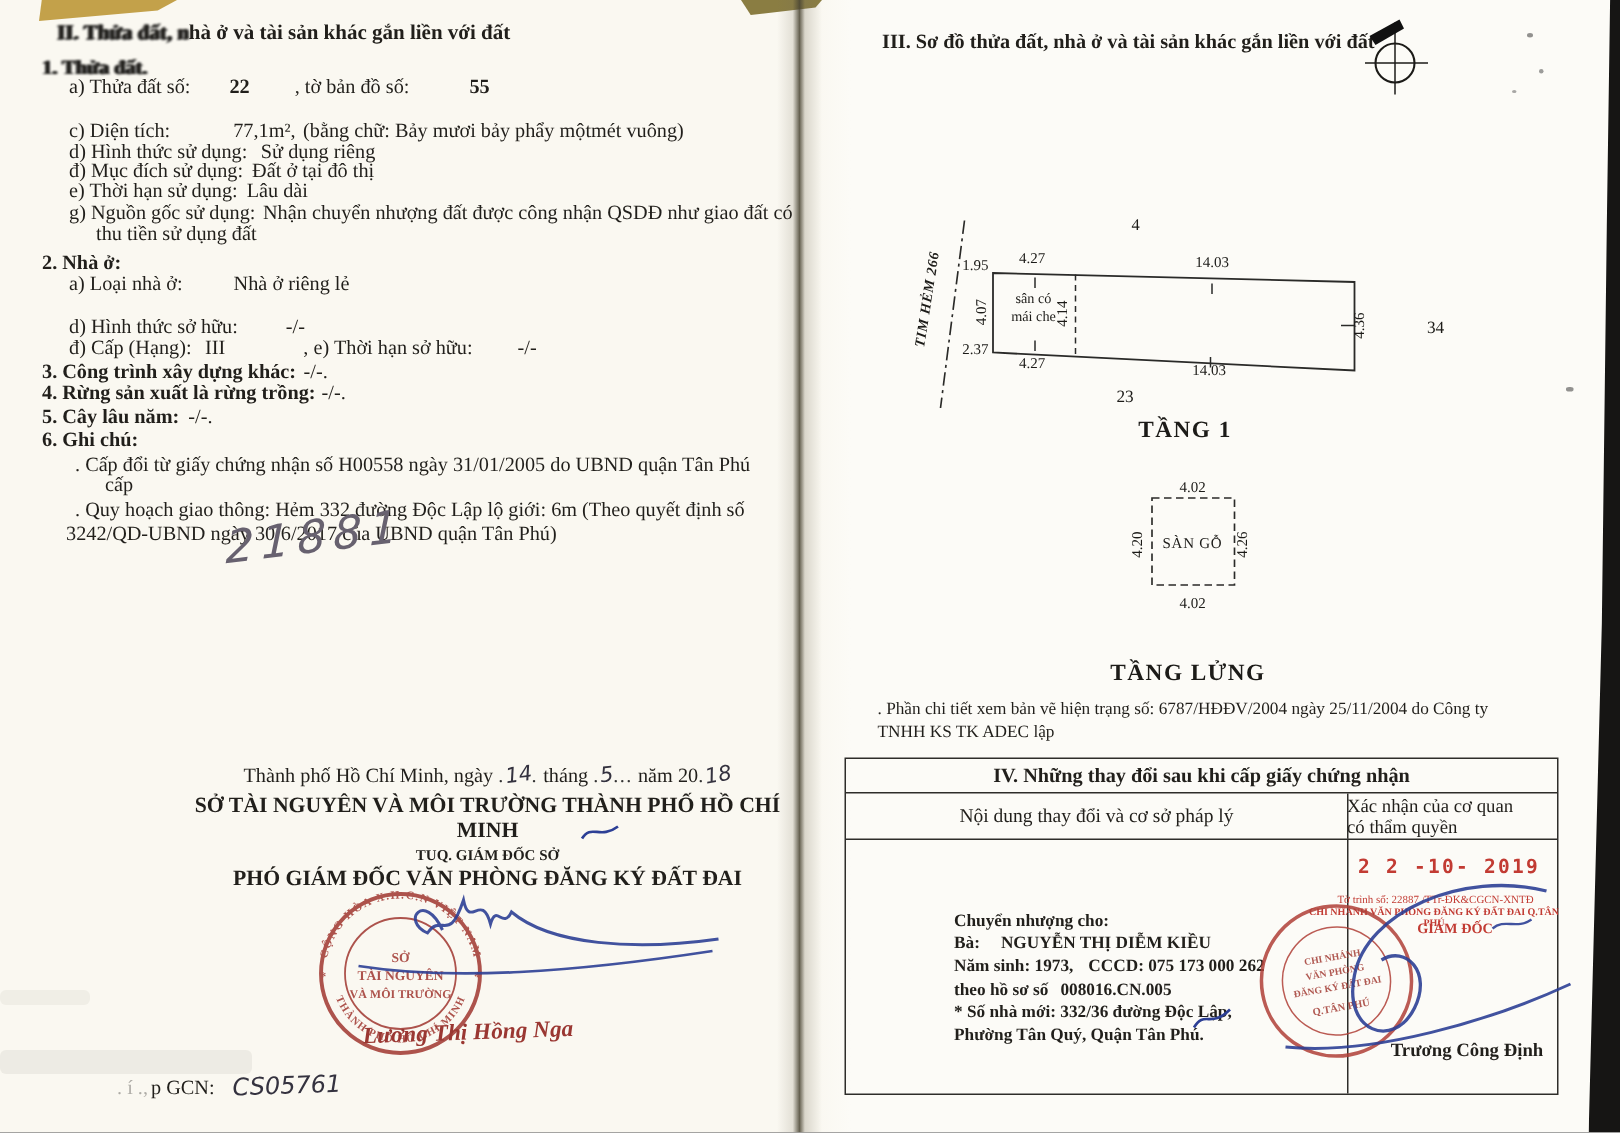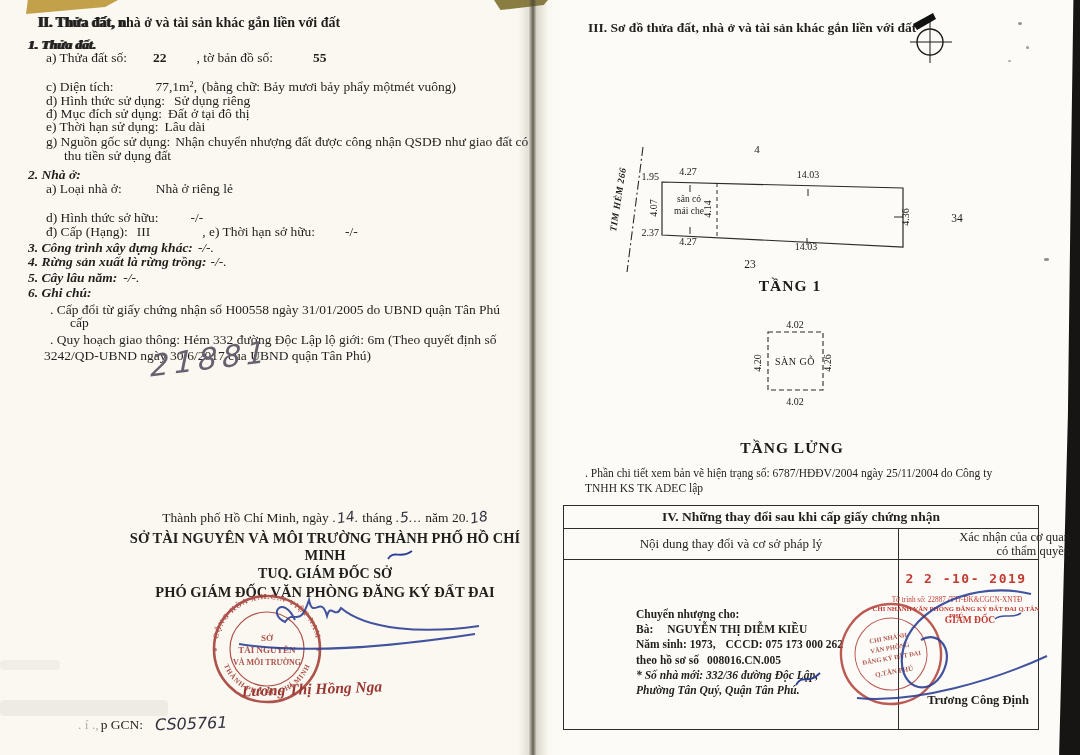--- a/index.html
+++ b/index.html
@@ -1,21 +1,21 @@
 <!DOCTYPE html>
 <html><head>
 <meta charset="utf-8">
 <style>
   html,body{margin:0;padding:0;background:#888;}
   .scan{position:relative;width:1080px;height:755px;overflow:hidden;
         background:linear-gradient(90deg,#faf8f1 0 49%,#fcfbf7 51% 100%);
         font-family:"Liberation Serif", serif;color:#211f1b;padding-left:32px;}
   .abs{position:absolute;}
   .ln{position:absolute;white-space:nowrap;font-size:13.5px;line-height:14px;}
-  .b{font-weight:bold}.i{font-style:italic}
+  .b{font-weight:bold}.i{}
   .smudge{filter:blur(.7px);text-shadow:.9px .2px 0 #3a3a3a,-.7px .4px 0 #555;}
   .hand{font-family:"DejaVu Sans",sans-serif;font-style:italic;color:#34323f;}
   .dots{letter-spacing:1px;color:#333;}
   .sig-name{font-style:italic;font-weight:bold;color:#9a3732;}
   .seal-txt{fill:#a33d36;font-weight:bold;}
   .red{color:#c23b33;}
   .diagram text{fill:#1c1b18;}
   .tbl{position:absolute;border:1.4px solid #2e2d2a;}
   .tbl .row-title{border-bottom:1.2px solid #2e2d2a;height:22px;text-align:center;
        font-weight:bold;font-size:13.5px;line-height:22px;}
@@ -96,21 +96,21 @@
 
   <div class="abs" style="left:110px;top:509px;width:430px;text-align:center;">
     <div style="font-size:13.5px;">
       <span>Thành phố Hồ Chí Minh, ngày</span>
       <span class="dots">.</span><span class="hand" style="font-size:14px;display:inline-block;transform:rotate(-8deg)">14</span><span class="dots">.</span>
       <span>tháng</span>
       <span class="dots">.</span><span class="hand" style="font-size:14px;display:inline-block;transform:rotate(-6deg)">5</span><span class="dots">...</span>
       <span>năm 20</span><span class="dots">.</span><span class="hand" style="font-size:14px;display:inline-block;transform:rotate(-10deg)">18</span>
     </div>
     <div class="b" style="font-size:14.5px;margin-top:4px;">SỞ TÀI NGUYÊN VÀ MÔI TRƯỜNG THÀNH PHỐ HỒ CHÍ MINH</div>
-    <div class="b" style="font-size:14px;margin-top:2px;">TUQ. GIÁM ĐỐC SỞ</div>
+    <div class="b" style="font-size:10px;margin-top:2px;">TUQ. GIÁM ĐỐC SỞ</div>
     <div class="b" style="font-size:14.5px;margin-top:2px;">PHÓ GIÁM ĐỐC VĂN PHÒNG ĐĂNG KÝ ĐẤT ĐAI</div>
   </div>
 
   <svg class="abs" style="left:196px;top:578px;opacity:.88" width="142" height="142" viewBox="0 0 142 142">
     <circle cx="71" cy="71" r="53" fill="none" stroke="#a33d36" stroke-width="2.6"></circle>
     <circle cx="71" cy="71" r="37" fill="none" stroke="#a33d36" stroke-width="1.2"></circle>
     <defs>
       <path id="arcTop" d="M 21,71 A 50,50 0 0 1 121,71"></path>
       <path id="arcBot" d="M 25,71 A 46,46 0 0 0 117,71"></path>
     </defs>
@@ -187,21 +187,21 @@
     <text x="57" y="141" text-anchor="middle" style="font-size:15.5px;font-weight:bold;letter-spacing:1px">TẦNG LỬNG</text>
   </svg>
 
   <div class="ln" style="left:585px;top:466px;font-size:11.5px">. Phần chi tiết xem bản vẽ hiện trạng số: 6787/HĐĐV/2004 ngày 25/11/2004 do Công ty</div>
   <div class="ln" style="left:585px;top:481px;font-size:11.5px">TNHH KS TK ADEC lập</div>
 
   <div class="tbl" style="left:563px;top:505px;width:474px;height:223px;">
     <div class="row-title">IV. Những thay đổi sau khi cấp giấy chứng nhận</div>
     <div class="hdr">
       <div class="abs" style="left:0;top:0;width:334px;height:30px;text-align:center;font-size:13px;line-height:30px;">Nội dung thay đổi và cơ sở pháp lý</div>
-      <div class="abs" style="left:334px;top:0;width:140px;height:30px;text-align:right;font-size:12.5px;line-height:14px;padding-top:1px;box-sizing:border-box;margin-left:32px;">
+      <div class="abs" style="left:334px;top:0;width:140px;height:30px;text-align:left;font-size:12.5px;line-height:14px;padding-top:1px;box-sizing:border-box;">
         <div>Xác nhận của cơ quan</div>
         <div>có thẩm quyền</div>
       </div>
       <div class="vline" style="left:334px;top:0;height:30px;"></div>
     </div>
     <div class="abs" style="left:0;top:53px;width:474px;height:170px;">
       <div class="vline" style="left:334px;top:0;height:170px;"></div>
 
       <div class="abs b" style="left:72px;top:48px;font-size:11.5px;line-height:15.2px;">
         <div>Chuyển nhượng cho:</div>

